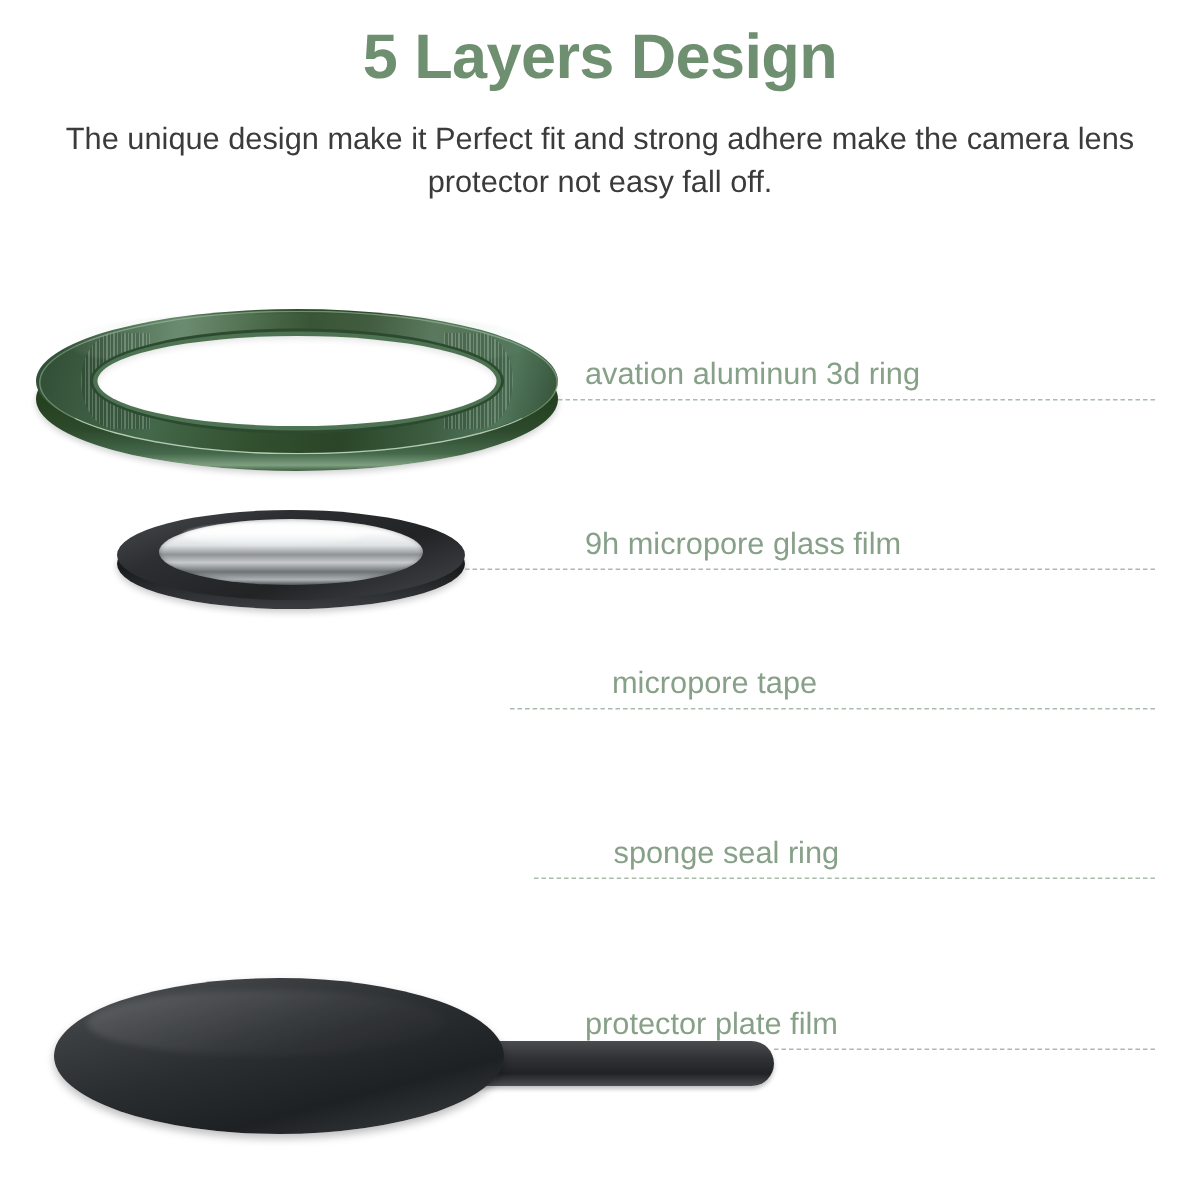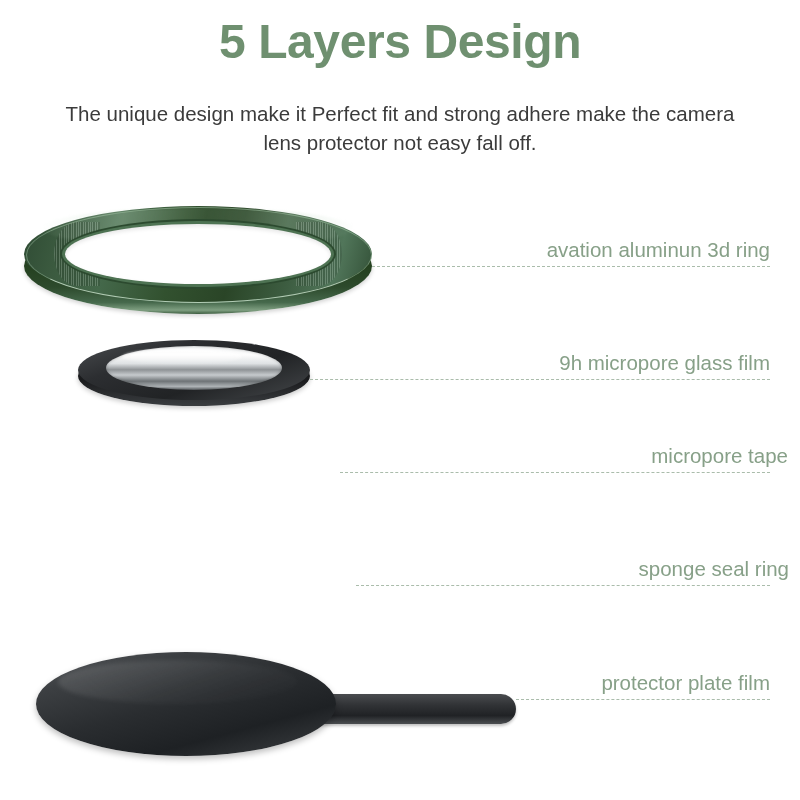--- a/index.html
+++ b/index.html
@@ -20,28 +20,28 @@
   #header {
     position: absolute;
     left: 0;
     top: 0;
     width: 800px;
     text-align: center;
   }
   #page-title {
     margin: 0;
     padding-top: 14px;
-    font-size: 48px;
+    font-size: 42px;
     font-weight: bold;
     letter-spacing: -0.4px;
     color: #6f9070;
     line-height: 1.15;
   }
   #subtitle {
-    margin: 18px;
+    margin: 4px;
     padding: 12px 36px 0 36px;
     font-size: 20.5px;
     font-weight: 300;
     color: #3b3b3b;
     line-height: 1.42;
   }
 
   
   #stage {
     position: absolute;
@@ -64,21 +64,21 @@
     position: absolute;
     height: 0;
     border-top: 1px dashed #aabcab;
   }
   .layer-label {
     position: absolute;
     font-size: 20.5px;
     font-weight: 400;
     color: #87a088;
     white-space: nowrap;
-    text-align: right;
+    padding-left: 20px;
   }
 
   
   #ring-alu {
     left: 24px;
     top: 206px;
     width: 348px;
     height: 118px;
   }
   

